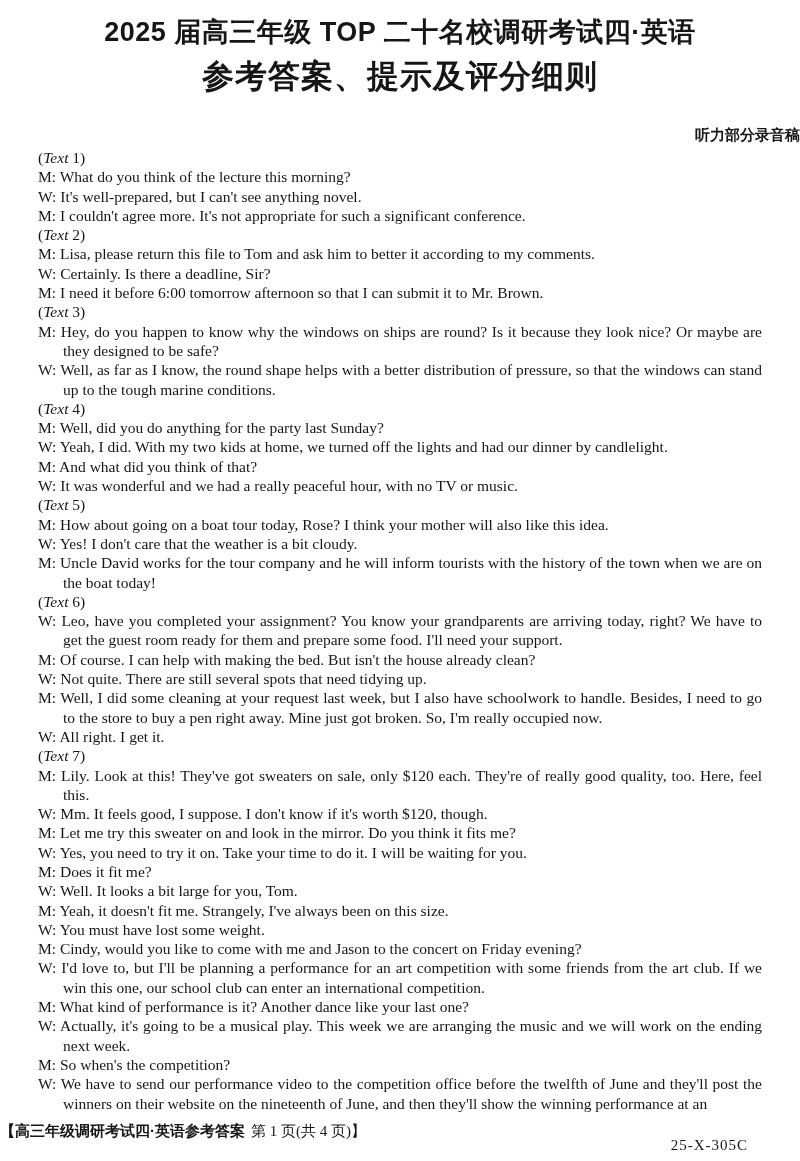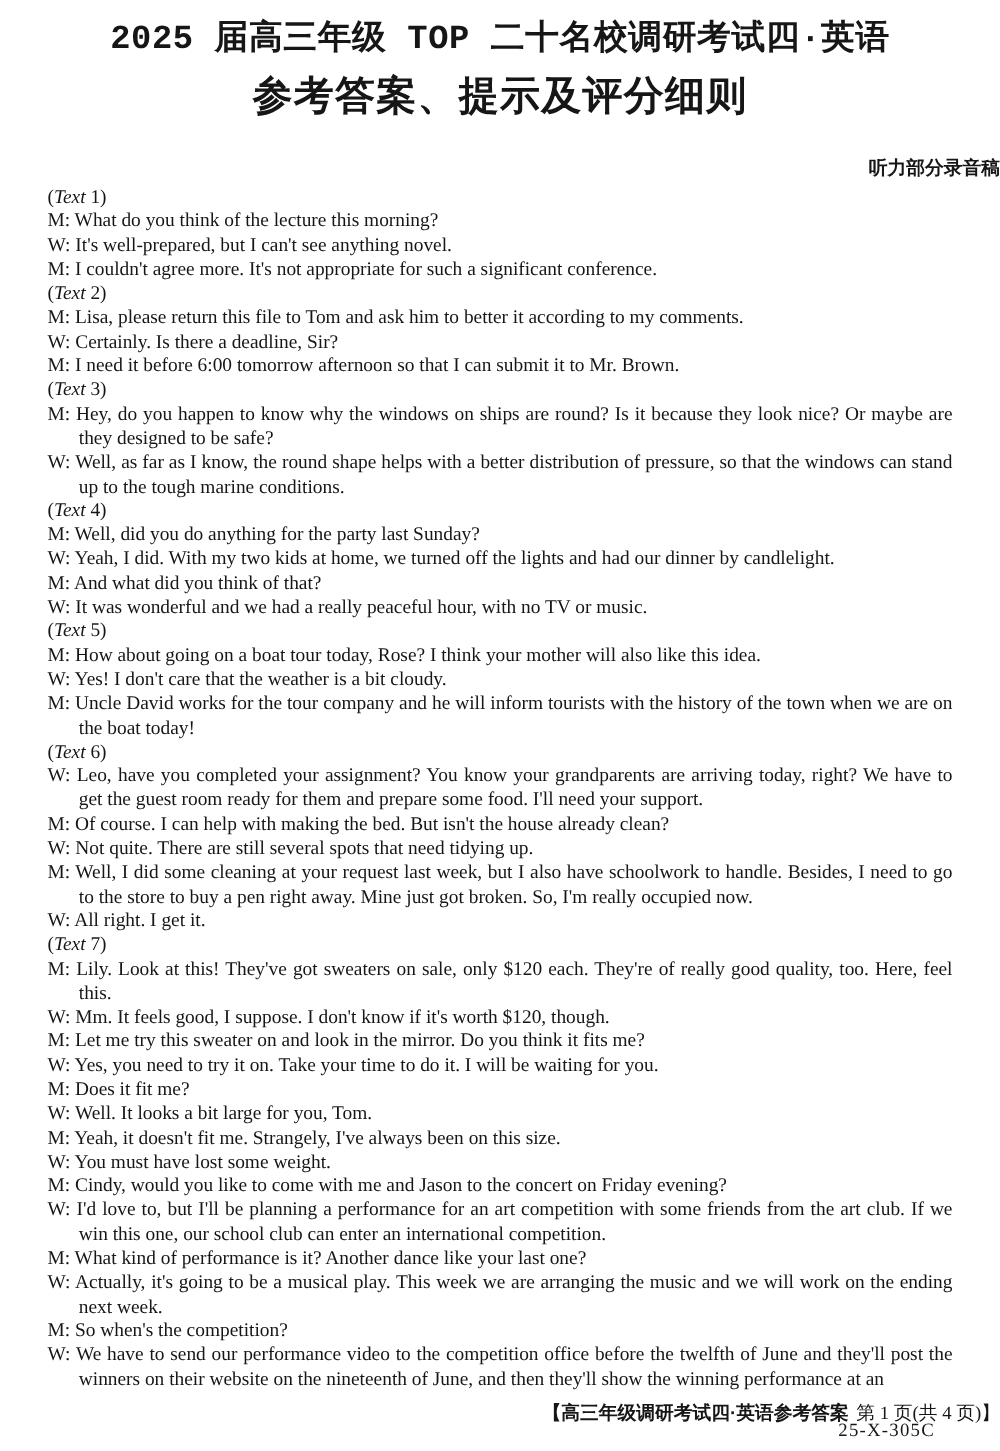--- a/index.html
+++ b/index.html
@@ -11,21 +11,21 @@
     color: #161616;
     overflow: hidden;
     font-family: "Liberation Serif", "DejaVu Serif", serif;
   }
   .header { padding-top: 14px; text-align: center; }
   .title {
     margin: 0 0 4px 0;
     font-size: 27px;
     line-height: 36px;
     font-weight: bold;
-    font-family: Liberation Mono, monospace;
+    font-family: Liberation Sans, sans-serif;
     letter-spacing: 0.5px;
   }
   .subtitle {
     margin: 10px;
     font-size: 32px;
     line-height: 32px;
     font-weight: bold;
     font-family: "Liberation Sans", "DejaVu Sans", sans-serif;
     letter-spacing: 1px;
   }
@@ -58,21 +58,21 @@
     top: 1121px;
     left: 0;
     width: 100%;
     font-size: 15px;
     line-height: 20px;
   }
   .footer-center {
     position: absolute;
     left: 0;
     width: 100%;
-    text-align: right;
+    text-align: left;
   }
   .footer-doc-title {
     font-weight: bold;
     font-family: "Liberation Sans", "DejaVu Sans", sans-serif;
   }
   .footer-page-info {
     font-family: "Liberation Serif", "DejaVu Serif", serif;
     margin-left: 6px;
   }
   .footer-code {

